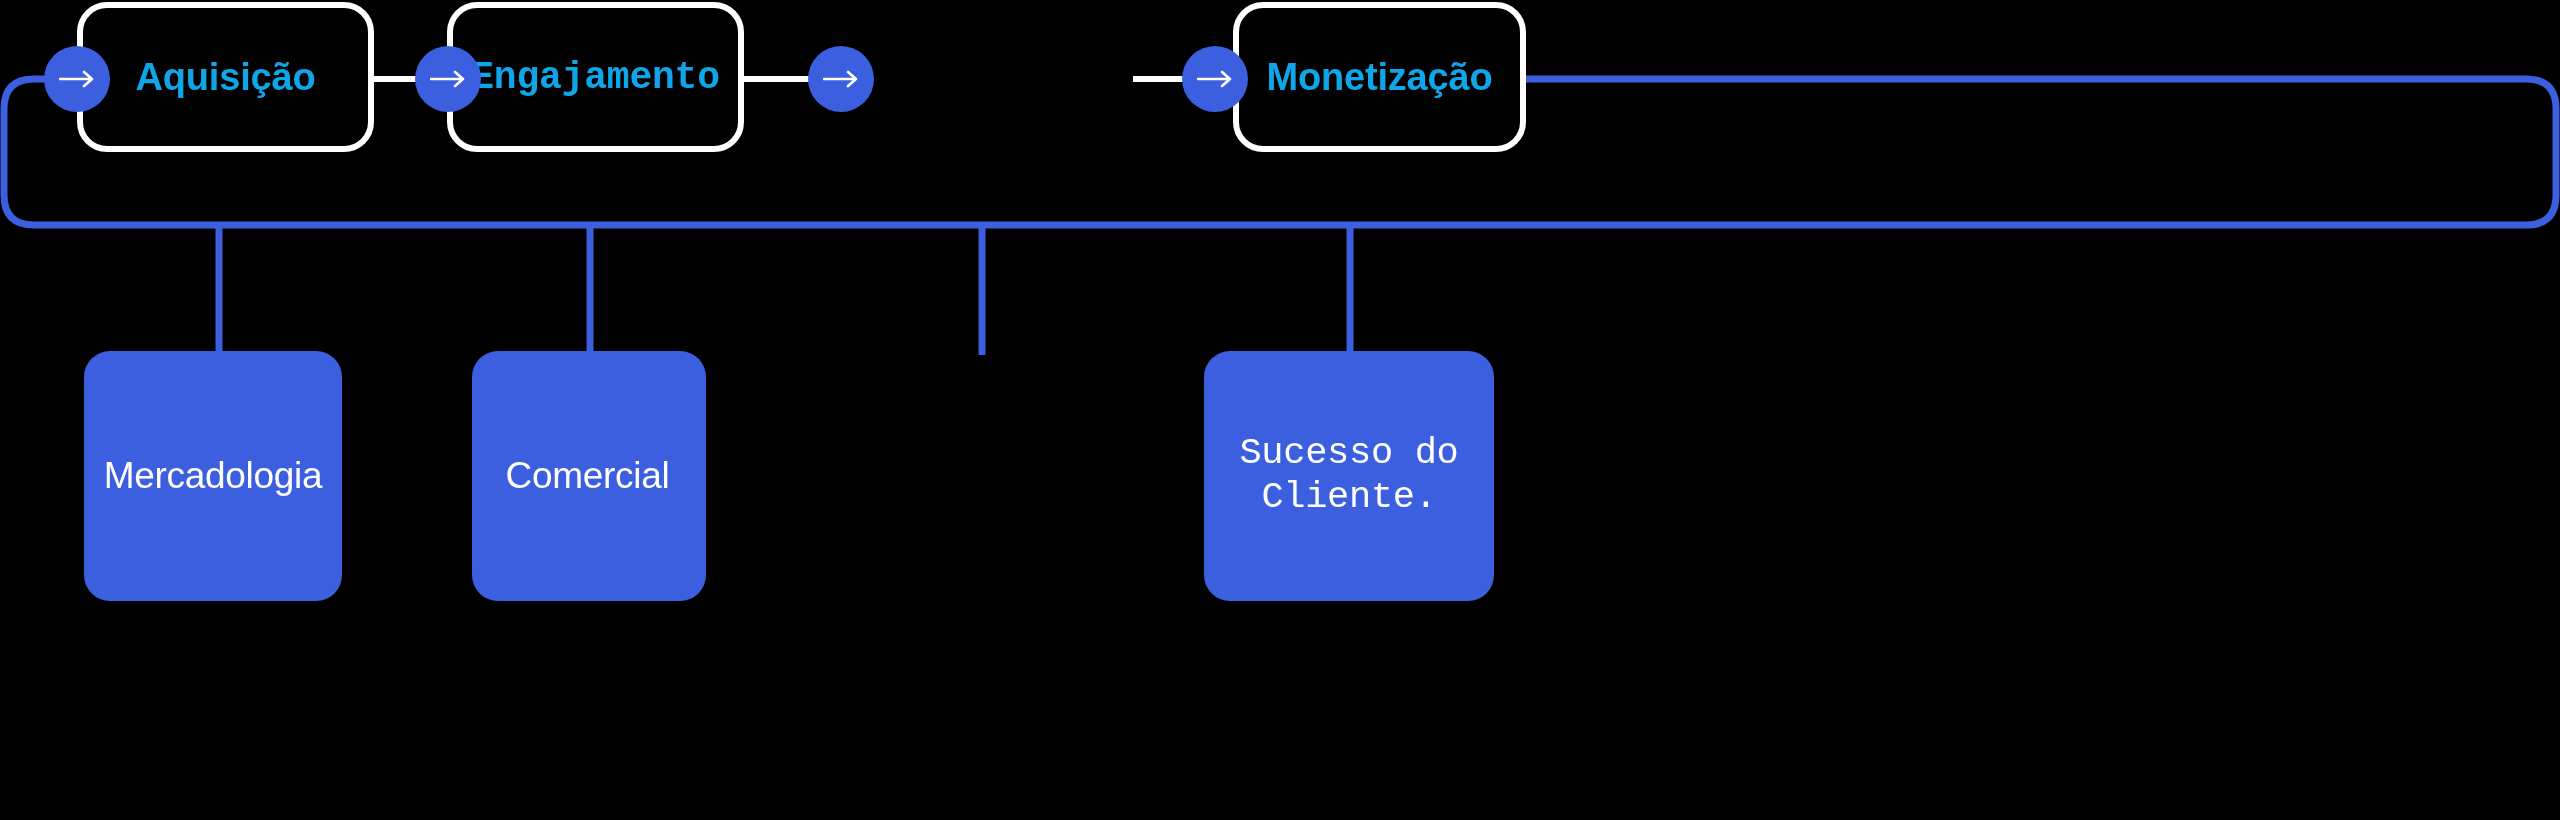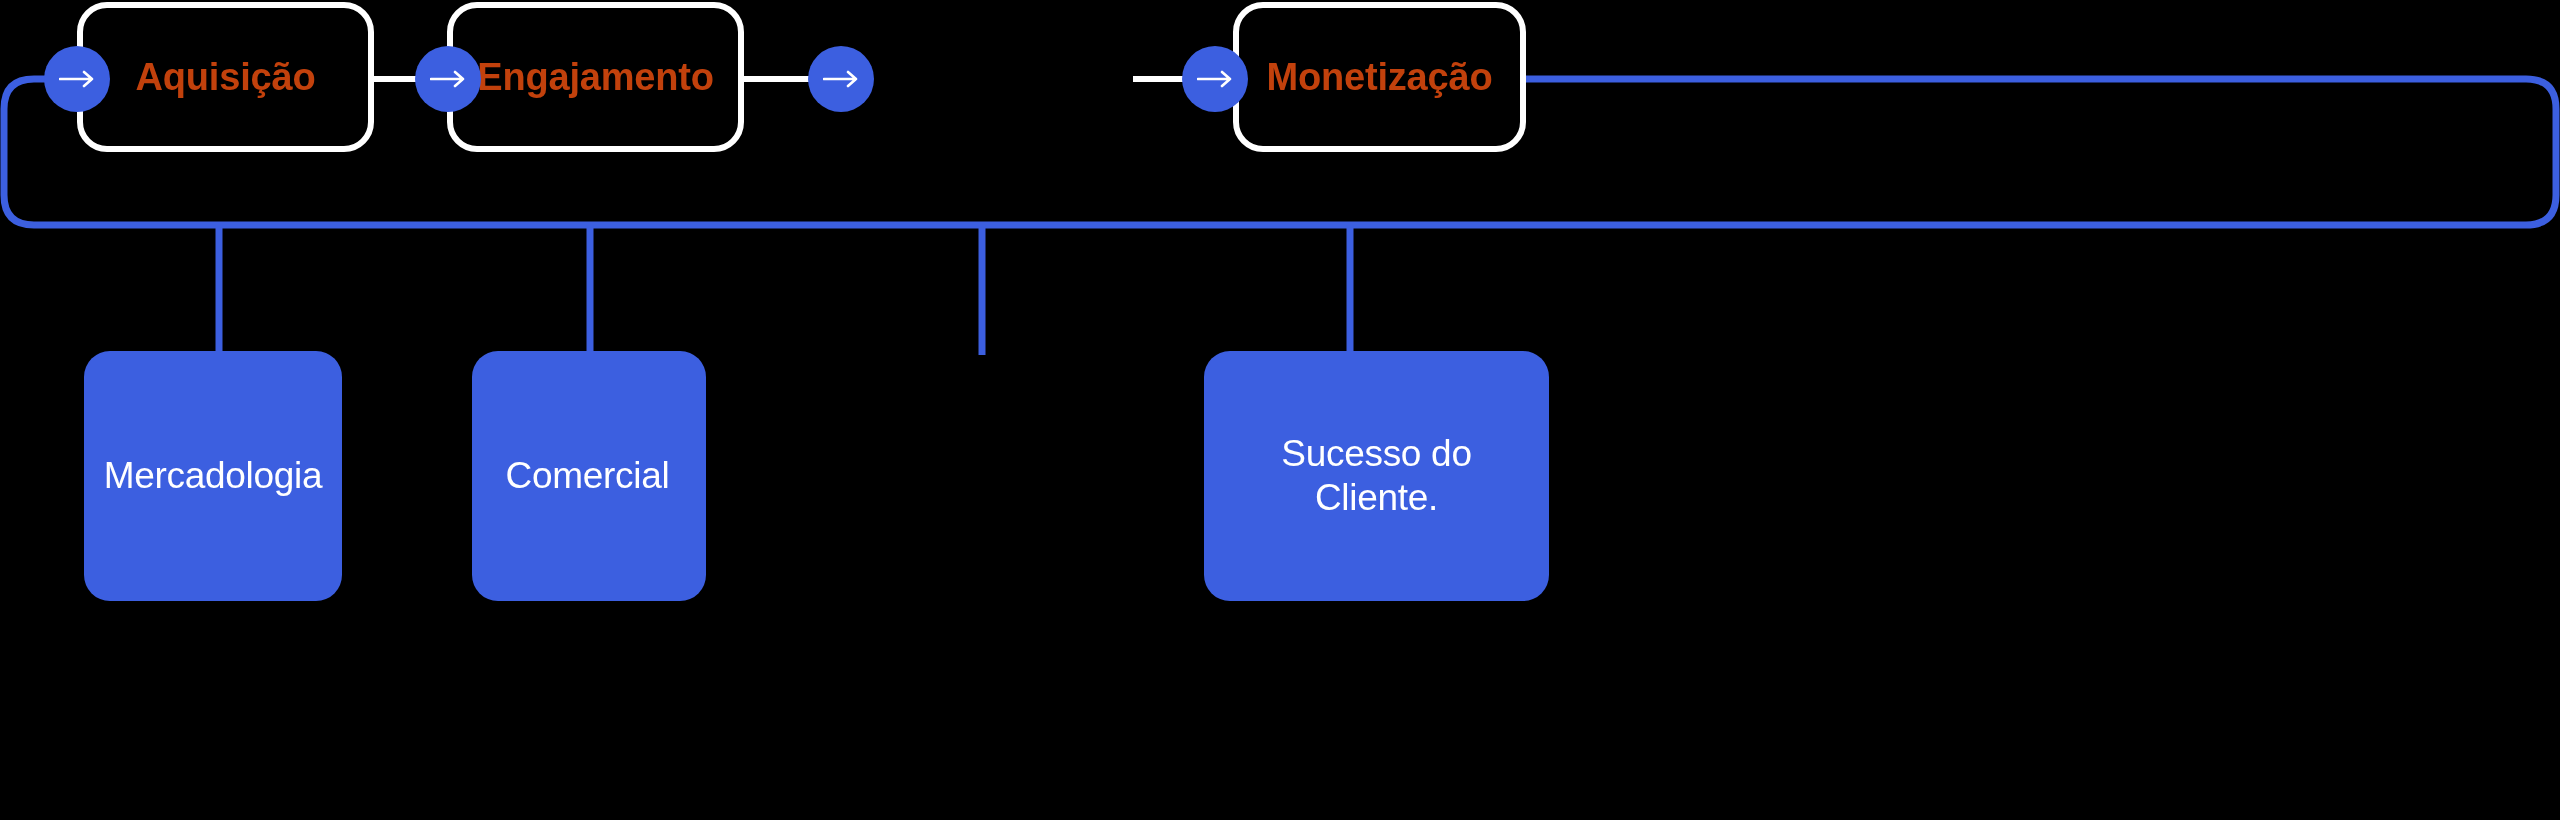--- a/index.html
+++ b/index.html
@@ -35,30 +35,30 @@
     height: 150px;
     border: 6px solid #ffffff;
     border-radius: 30px;
     background: #000000;
     box-sizing: border-box;
     display: flex;
     align-items: center;
     justify-content: center;
   }
   .stage-label {
-    color: #c2410c;
+    color: #0ea5e9;
     font-size: 38px;
     font-weight: bold;
     letter-spacing: -0.2px;
     white-space: nowrap;
     text-align: center;
   }
 
   .box-0 { left: 77px;   width: 297px; }
-  .box-1 { left: 447px;  width: 297px; }
+  .box-1 { left: 447px;  width: 297px; font-family: Liberation Mono, monospace; }
   .box-2 { left: 840px;  width: 293px; }
   .box-3 { left: 1233px; width: 293px; }
 
   
   .arrow-node {
     position: absolute;
     top: 46px;
     width: 66px;
     height: 66px;
     border-radius: 50%;
@@ -93,21 +93,21 @@
     font-size: 37px;
     font-weight: 400;
     line-height: 1.18;
     text-align: center;
     letter-spacing: -0.3px;
   }
 
   .dept-0 { left: 84px;   width: 258px; }
   .dept-1 { left: 472px;  width: 234px; padding-left: 15px; }
   .dept-2 { left: 838px;  width: 291px; }
-  .dept-3 { left: 1204px; width: 345px; }
+  .dept-3 { left: 1204px; width: 290px; font-family: Liberation Mono, monospace; }
 </style>
 </head>
 <body>
 
 <div id="stage">
 
   <svg id="wires" viewBox="0 0 2560 820">
 
     <g>
       <line x1="374" y1="79" x2="424" y2="79" stroke="#ffffff" stroke-width="6"></line>

